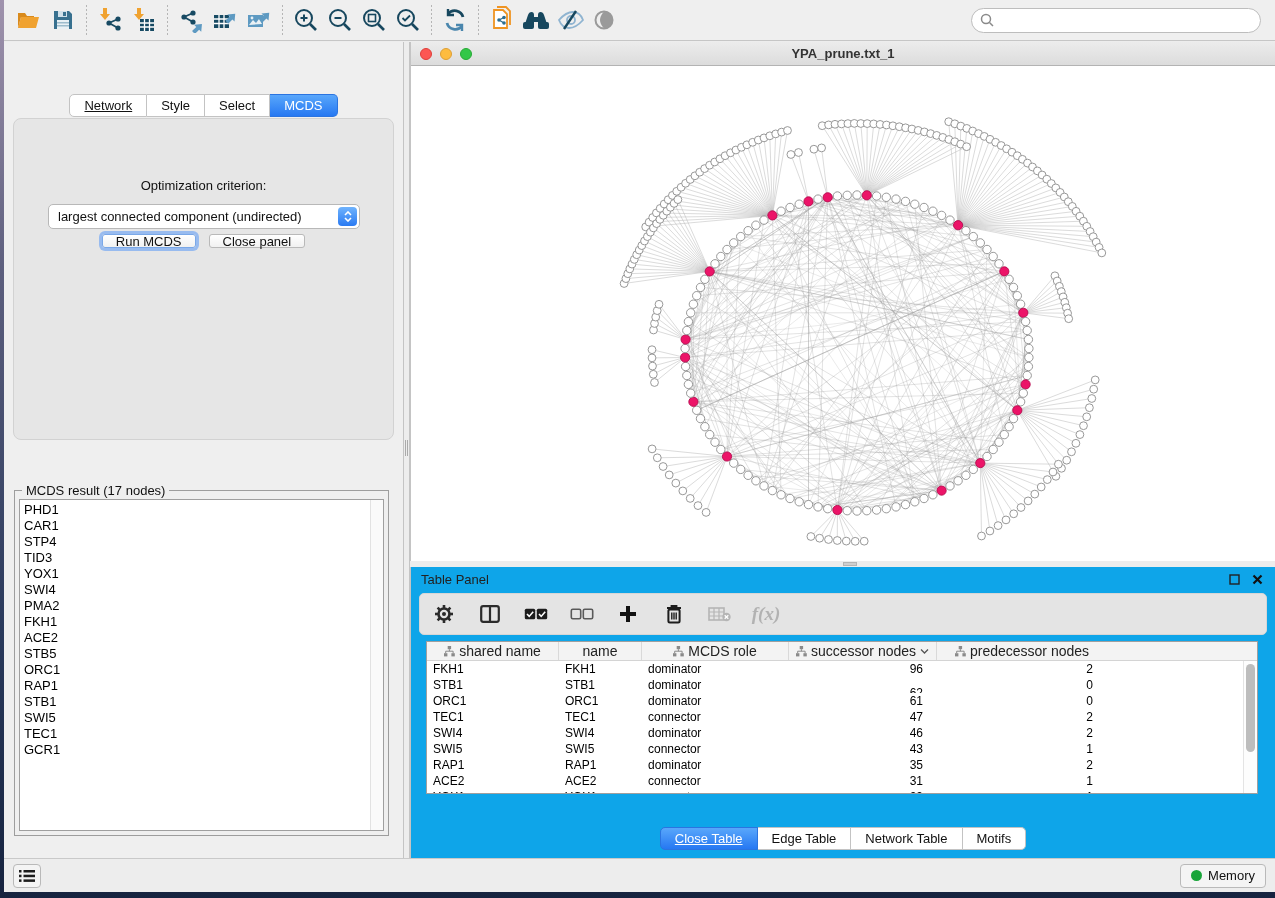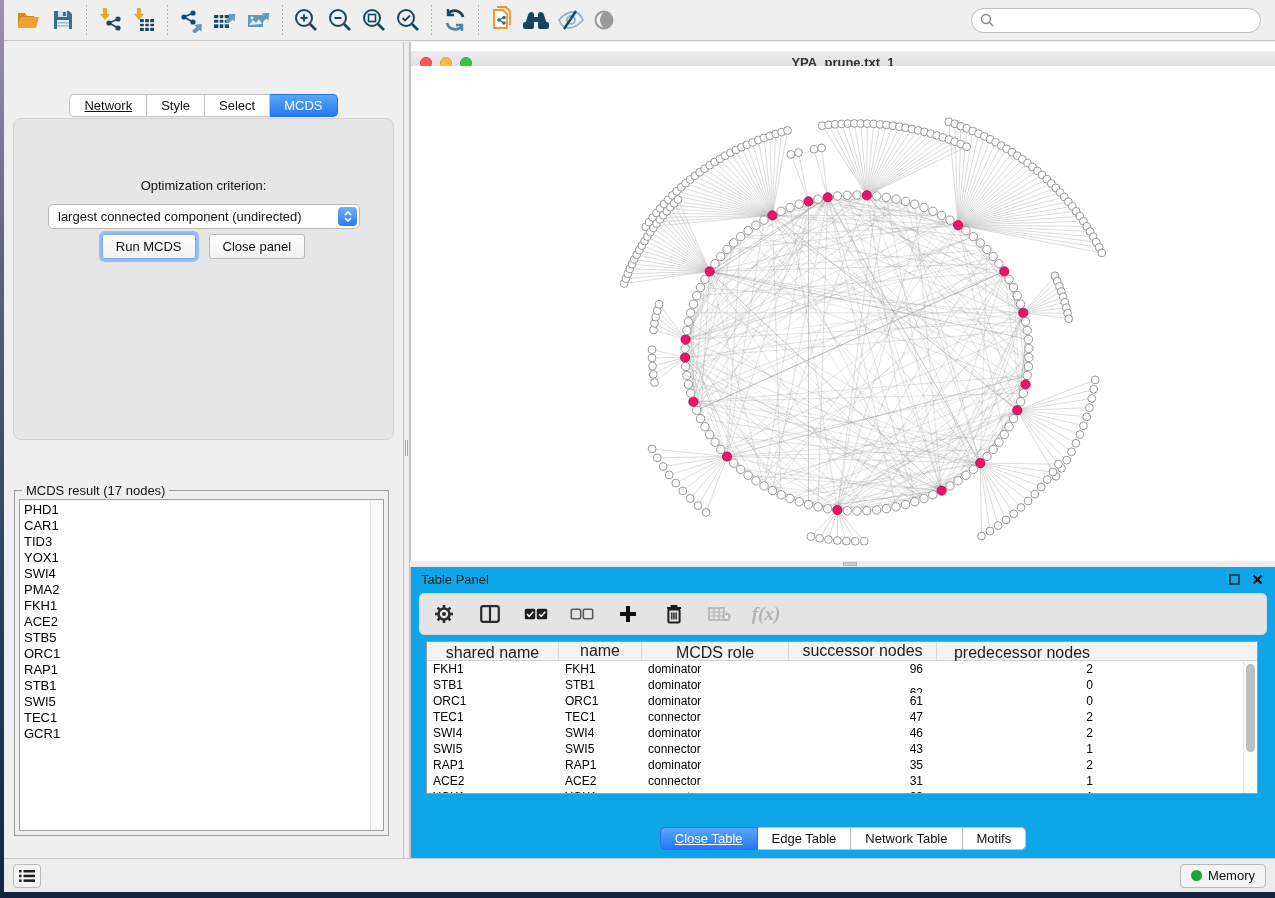--- a/index.html
+++ b/index.html
@@ -25,53 +25,53 @@
   .seg { display:flex; }
   .seg .tab { height:23px; padding:0 14px; background:#fff; border:1px solid #c3c3c3; border-left-width:0; font-size:13px; display:flex; align-items:center; color:#111; cursor:default; }
   .seg .tab:first-child { border-left-width:1px; border-radius:5px 0 0 5px;text-decoration:underline; }
   .seg .tab:last-child { border-radius:0 5px 5px 0; }
   .seg .tab.sel { background:linear-gradient(#59a7fb,#2678f2); border-color:#2b74e0; color:#fff; }
   .opt-label { position:absolute; left:0; right:0; top:112px; text-align:center; font-size:13px; color:#111; }
   .cselect { position:absolute; left:44px; top:138px; width:312px; height:25px; background:#fff; border:1px solid #b8b8b8; border-radius:5px; font-size:13px; display:flex; align-items:center; padding:0 26px 0 9px; color:#111; }
   .cselect .step { position:absolute; right:2px; top:2px; width:19px; height:19px; border-radius:4px; background:linear-gradient(#6fb3fd,#2a7af2); display:flex; flex-direction:column; align-items:center; justify-content:center; color:#fff; }
   .cselect .step svg { display:block; }
   .btnrow { position:absolute; left:0; right:0; top:168px; display:flex; justify-content:center; gap:13px; }
-  .btn { height:25px; padding:0 13px; background:linear-gradient(#ffffff,#f1f1f1); border:1px solid #b9b9b9; border-radius:3px; font-size:13px; color:#111; display:flex; align-items:center; cursor:default; }
+  .btn { height:14px; padding:0 13px; background:linear-gradient(#ffffff,#f1f1f1); border:1px solid #b9b9b9; border-radius:3px; font-size:13px; color:#111; display:flex; align-items:center; cursor:default; }
   .btn.focus { box-shadow:0 0 0 3px rgba(110,165,245,.65); border-color:#7aa8e8; }
   .mcds-group { position:absolute; left:10px; right:14px; top:424px; bottom:22px; border:1px solid #9d9d9d; }
   .mcds-legend { position:absolute; top:-8px; left:7px; background:#efefef; padding:0 4px; font-size:13px; color:#111; }
   .mcds-list { position:absolute; left:4px; right:4px; top:8px; bottom:4px; background:#fff; border:1px solid #9f9f9f; overflow:hidden; }
   .mcds-items { position:absolute; left:0; top:2px; right:13px; }
   .mcds-item { font-size:13px; line-height:16px; padding-left:4px; color:#000; }
   .mcds-sb { position:absolute; right:0; top:0; bottom:0; width:13px; background:#fafafa; border-left:1px solid #e2e2e2; }
 
   
   .vsplit { position:absolute; left:399px; top:42px; width:7px; bottom:34px; background:#ededed; border-left:1px solid #c4c4c4; border-right:1px solid #c4c4c4; }
   .vgrip { position:absolute; top:398px; left:1px; width:3px; height:16px; border-left:1px solid #aaa; border-right:1px solid #aaa; }
   .hsplit { position:absolute; left:406px; right:0; top:561px; height:6px; background:#ededed; }
   .hgrip { position:absolute; left:50%; top:1px; width:14px; height:4px; background:#cfcfcf; border:1px solid #b5b5b5; }
 
   
   .netwin { position:absolute; left:406px; right:0; top:42px; height:519px; background:#fff; border-left:1px solid #c4c4c4; }
-  .net-titlebar { height:24px; background:linear-gradient(#ececec,#dcdcdc); border-bottom:1px solid #b3b3b3; display:flex; align-items:center; padding:0 9px; position:relative;margin-top:9px; }
+  .net-titlebar { height:24px; background:linear-gradient(#ececec,#dcdcdc); border-bottom:1px solid #b3b3b3; display:flex; align-items:center; padding:0 9px; position:relative; }
   .tl { width:12px; height:12px; border-radius:50%; margin-right:8px; }
   .tl.r { background:#fc5753; border:1px solid #df3e38; }
   .tl.y { background:#fdbc40; border:1px solid #de9f34; }
   .tl.g { background:#33c748; border:1px solid #27aa35; }
   .net-title { position:absolute; left:0; right:0; text-align:center; font-size:13px; font-weight:bold; color:#333; pointer-events:none; }
   .net-canvas { position:absolute; left:0; right:0; top:24px; bottom:0; background:#fff; }
 
   
   .tpanel { position:absolute; left:406px; right:0; top:567px; bottom:34px; background:#0ea5e9; border-left:1px solid #c4c4c4; }
   .tp-toolbar { position:absolute; left:8px; right:8px; top:26px; height:42px; background:#e4e4e4; border:1px solid #d6d6d6; border-radius:5px; display:flex; align-items:center; padding:0 12px; gap:22px;font-weight:bold; }
   .tpi { display:flex; align-items:center; justify-content:center; width:24px; height:24px; }
   .fx { font-family:"Liberation Serif",serif; font-style:italic; font-size:19px; color:#b2b2b2; }
   .tbl { position:absolute; left:15px; right:17px; top:74px; bottom:64px; background:#fff; border:1px solid #9f9f9f; overflow:hidden; }
   .thead { display:flex; height:19px; background:#f3f3f3; border-bottom:1px solid #d4d4d4; }
-  .th { display:flex; align-items:center; justify-content:center; gap:4px; font-size:16px; color:#222; border-right:1px solid #d9d9d9; position:relative;flex-direction:column; }
+  .th { display:flex; align-items:center; justify-content:center; gap:4px; font-size:14px; color:#222; border-right:1px solid #d9d9d9; position:relative; }
   .th:last-child { border-right:none; }
   .trow { display:flex; height:16px; }
   .td { font-size:12px; color:#000; line-height:16px; padding:0 6px; white-space:nowrap; overflow:hidden; }
   .td.r { text-align:right; padding-right:14px; }
   .tbl-sb { position:absolute; right:0; top:19px; bottom:0; width:14px; background:#fdfdfd; border-left:1px solid #e4e4e4; }
   .tbl-thumb { position:absolute; left:2px; top:3px; width:9px; height:88px; background:#bdbdbd; border-radius:5px; }
   .tp-tabs { position:absolute; left:0; right:0; bottom:8px; display:flex; justify-content:center; }
 
   
   .statusbar { position:absolute; left:0; right:0; bottom:0; height:34px; background:#ededed; border-top:1px solid #c9c9c9; display:flex; align-items:center; padding:0 9px; }
@@ -249,20 +249,21 @@
       <div class="btnrow">
         <div class="btn focus">Run MCDS</div>
         <div class="btn">Close panel</div>
       </div>
       <div class="mcds-group">
         <div class="mcds-legend">MCDS result (17 nodes)</div>
         <div class="mcds-list">
           <div class="mcds-items" id="mcds-items">
               <div class="mcds-item">PHD1</div>
               <div class="mcds-item">CAR1</div>
+              <div class="mcds-item">STP4</div>
               <div class="mcds-item">TID3</div>
               <div class="mcds-item">YOX1</div>
               <div class="mcds-item">SWI4</div>
               <div class="mcds-item">PMA2</div>
               <div class="mcds-item">FKH1</div>
               <div class="mcds-item">ACE2</div>
               <div class="mcds-item">STB5</div>
               <div class="mcds-item">ORC1</div>
               <div class="mcds-item">RAP1</div>
               <div class="mcds-item">STB1</div>

